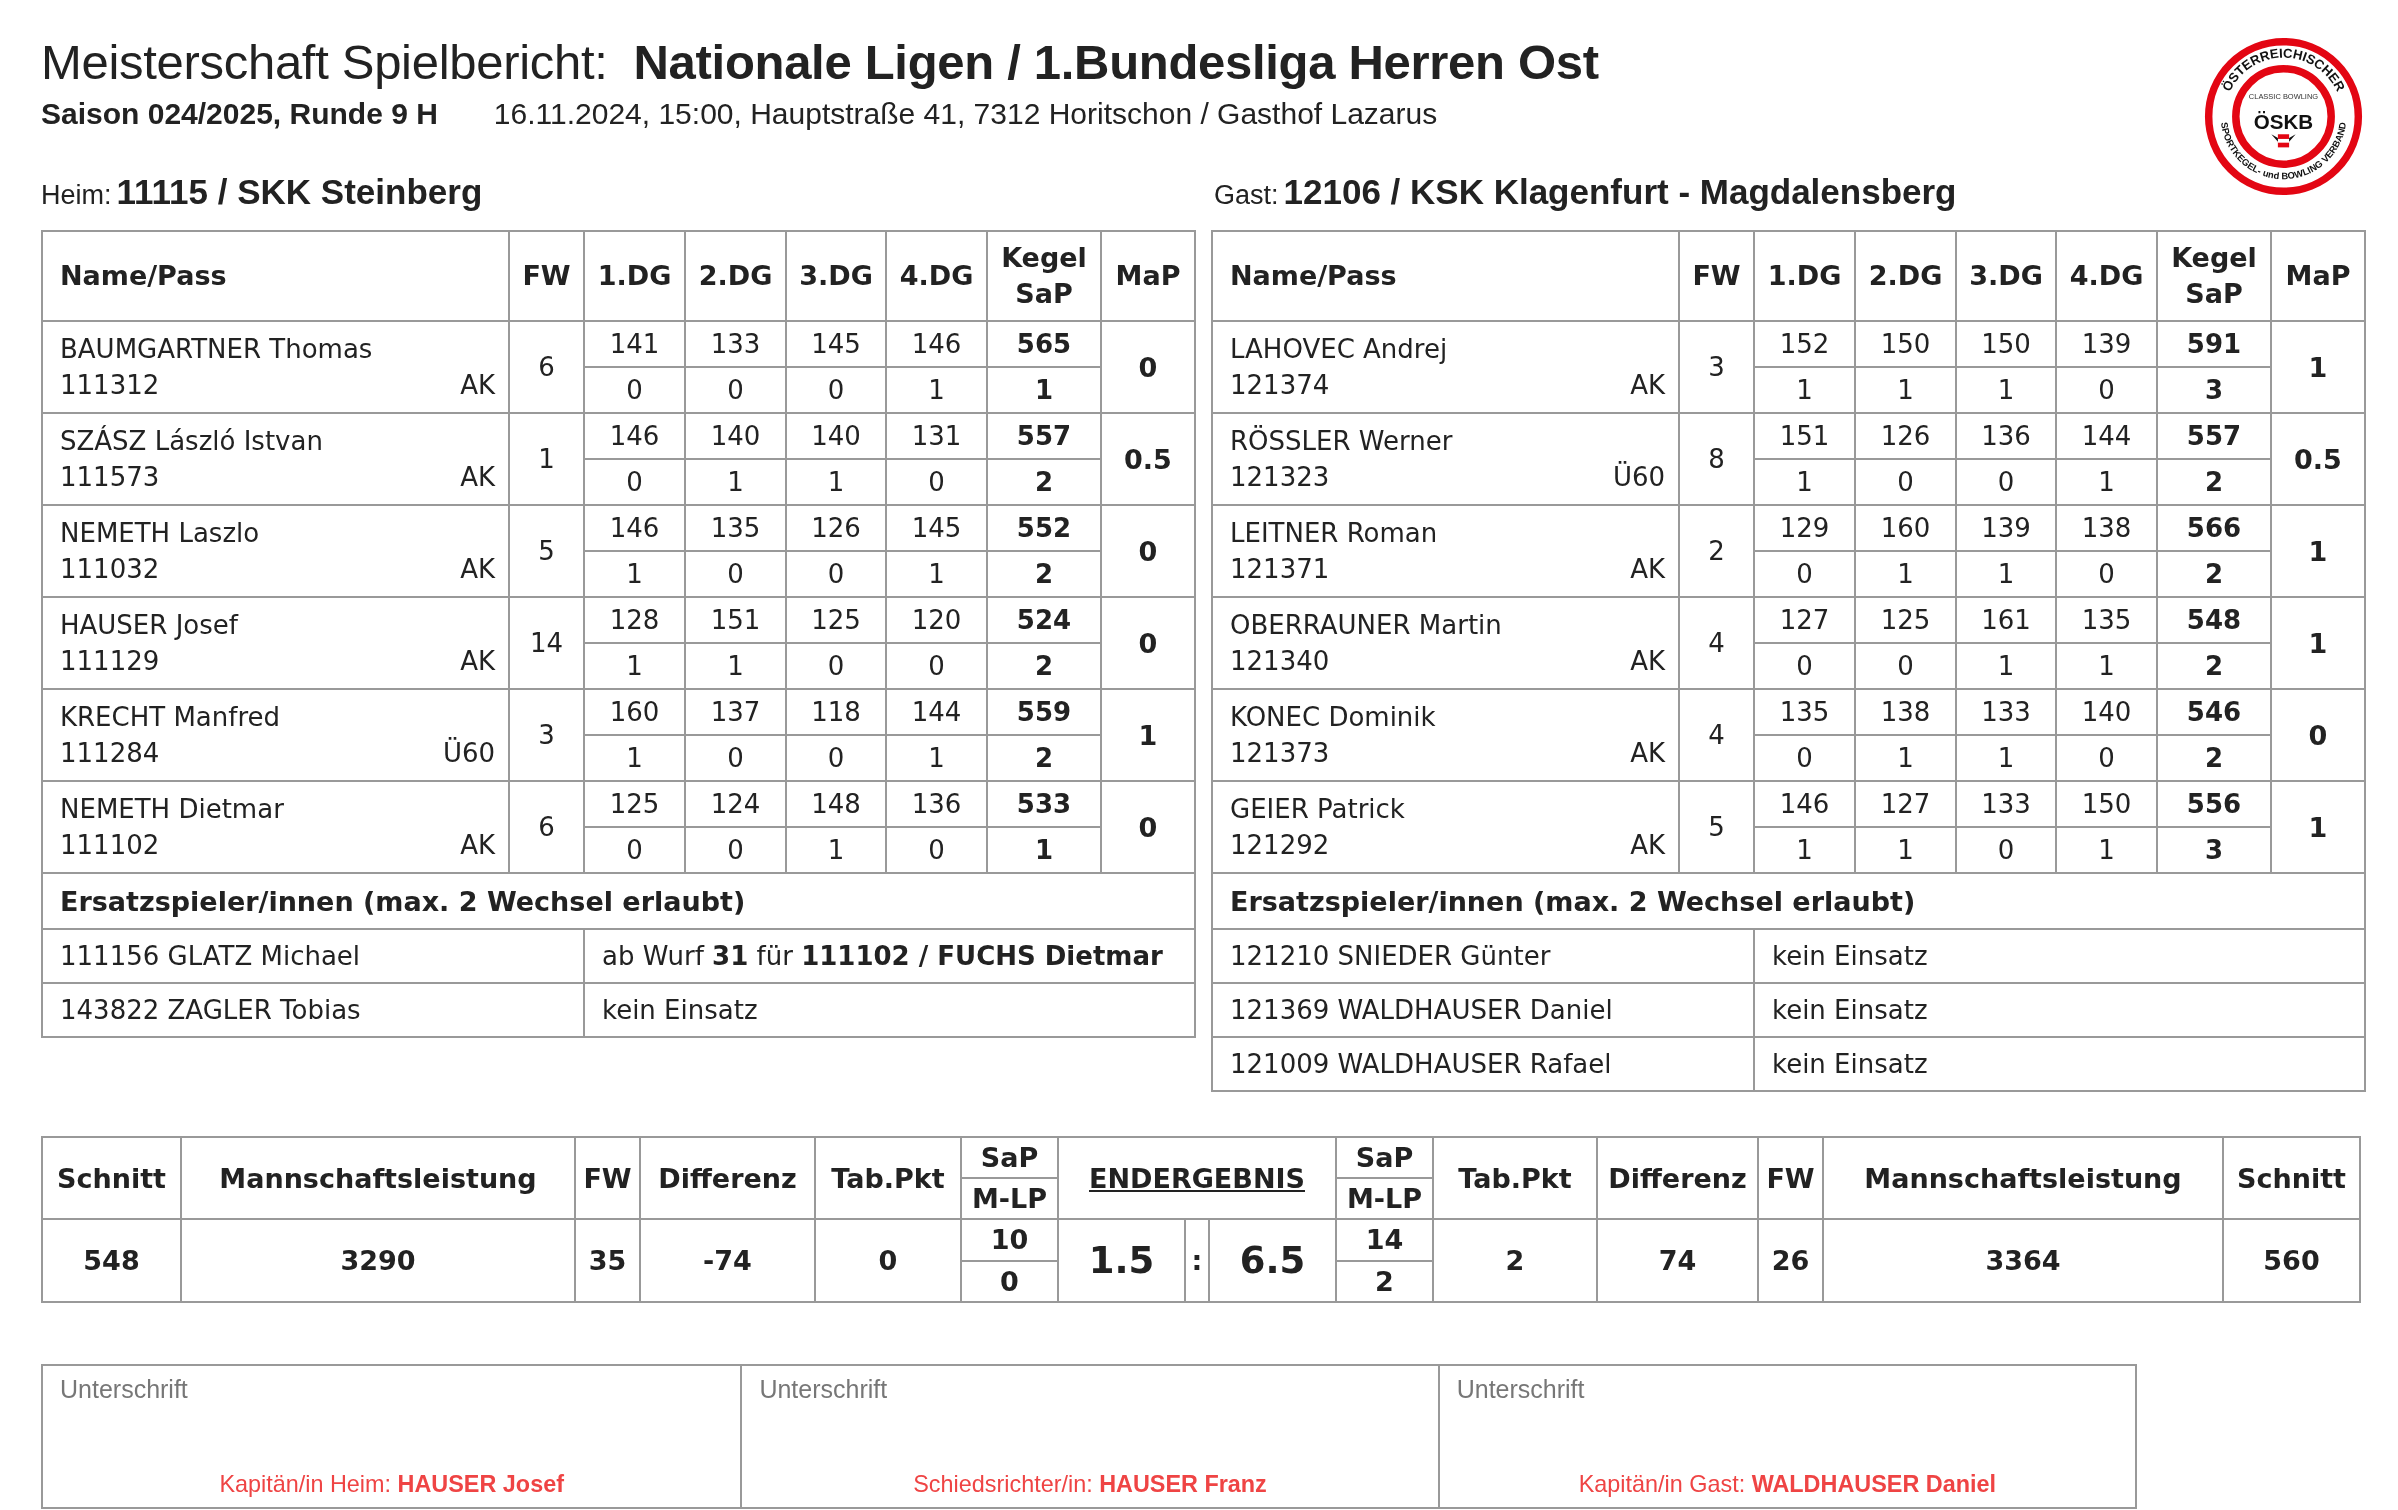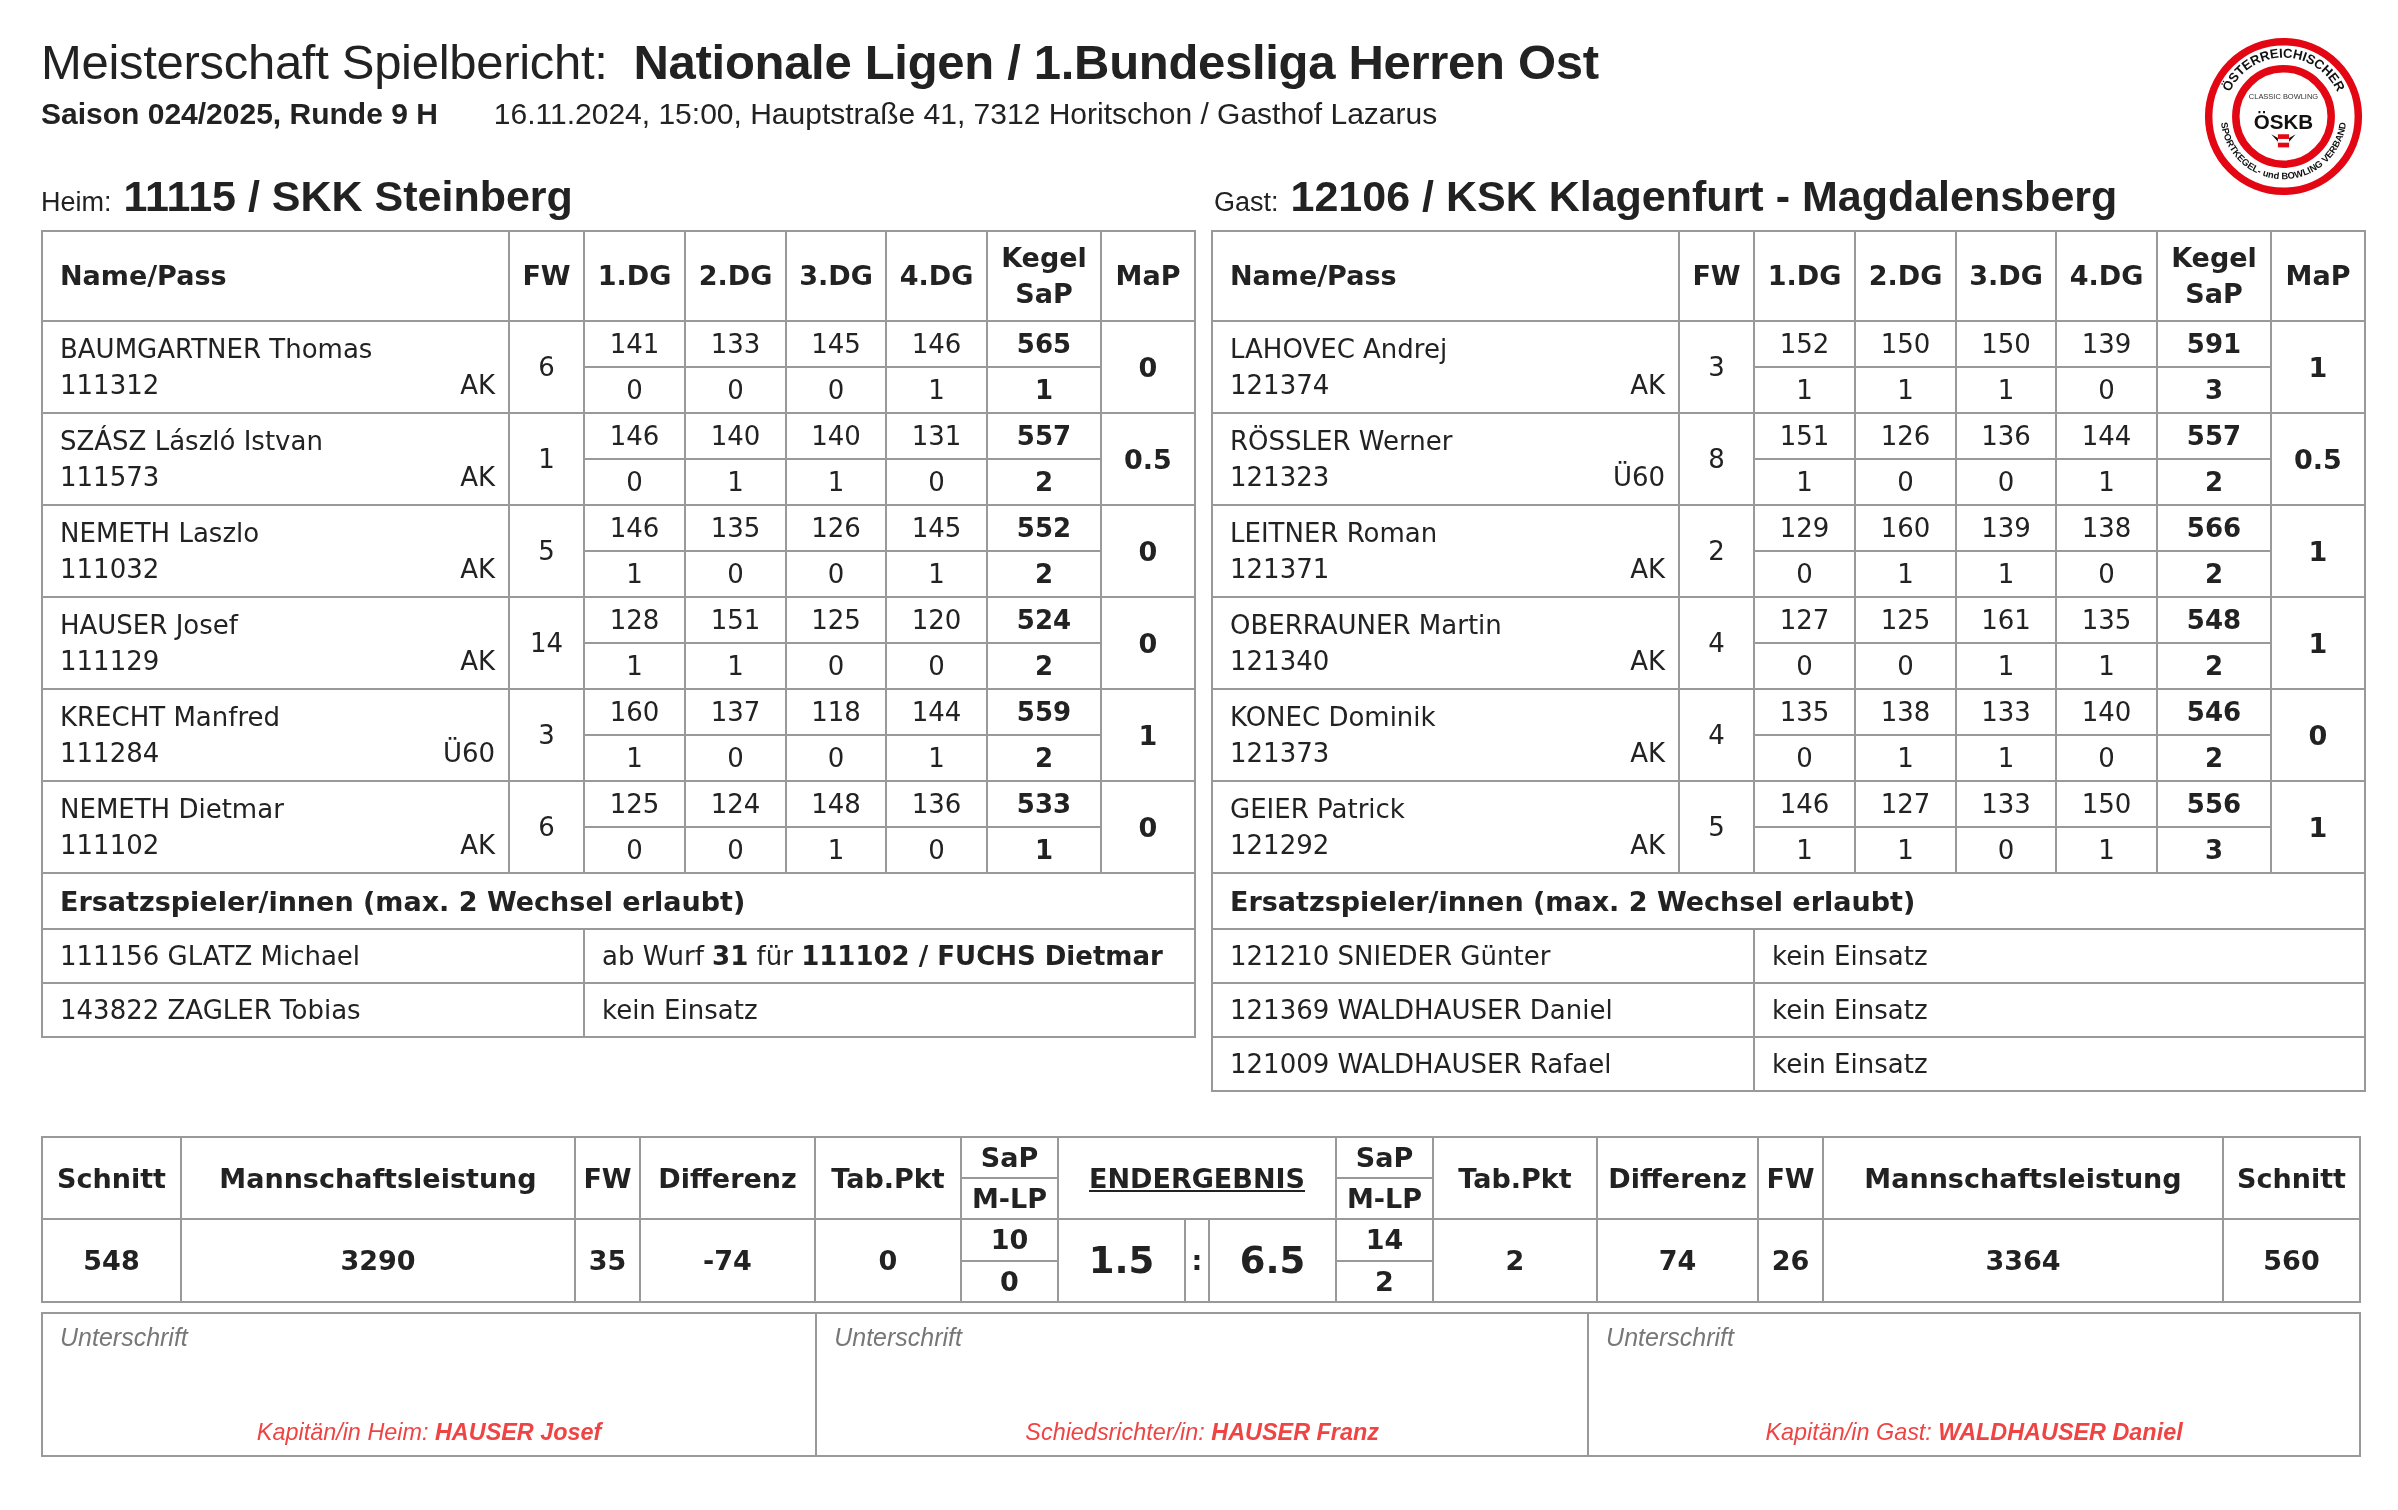--- a/index.html
+++ b/index.html
@@ -3,41 +3,41 @@
 <meta charset="utf-8">
 <style>
   html,body{margin:0;padding:0;background:#fff;}
   body{width:2399px;height:1510px;position:relative;overflow:hidden;font-family:"DejaVu Sans",sans-serif;color:#222;}
   .abs{position:absolute;}
   .title{left:41px;top:34px;font-family:"Liberation Sans",sans-serif;font-size:49px;white-space:nowrap;color:#222;letter-spacing:-0.3px;}
   .title b{font-weight:bold;margin-left:26px;}
   .subtitle{left:41px;top:97px;font-family:Liberation Sans, sans-serif;font-size:30px;white-space:nowrap;}
   .subtitle b{font-weight:bold;margin-right:56px;}
   .team{top:172px;font-family:"Liberation Sans",sans-serif;font-size:27px;white-space:nowrap;}
-  .team b{font-size:43px;font-weight:bold;margin-left:12px;}
+  .team b{font-size:35px;font-weight:bold;margin-left:5px;}
   .logo{left:2204px;top:37px;width:159px;height:159px;}
   table{border-collapse:collapse;table-layout:fixed;}
   td,th{border:2.8px solid #999;padding:0;font-family:"DejaVu Sans",sans-serif;}
   .ptable{position:absolute;top:230px;}
   .ptable th{font-weight:bold;font-size:27px;height:88px;text-align:center;line-height:36px;}
   .ptable th.nm{text-align:left;padding-left:17px;margin-top:16px;}
   .ptable td{font-size:26px;text-align:center;height:44px;}
   .ptable td.name{text-align:left;padding:0 13px 0 17px;vertical-align:top;position:relative;}
   .ptable td.name .n1{display:block;margin-top:9.4px;line-height:36px;}
   .ptable td.name .n2{display:flex;justify-content:space-between;line-height:37px;}
   .ptable td.b{font-weight:bold;}
   .ptable td.map{font-weight:bold;font-size:27px;}
   .ptable td.sub-h{text-align:left;font-weight:bold;padding-left:17px;height:54px;font-size:27px;}
   .ptable td.sub-l{text-align:left;padding-left:17px;height:52px;}
   .summ{position:absolute;left:41px;top:1136px;width:2320px;}
   .summ th{font-size:27px;font-weight:bold;height:39px;text-align:center;}
   .summ td{font-size:27px;font-weight:bold;text-align:center;height:39px;}
   .summ td.big{font-size:37px;}
   .summ .eg{text-decoration:underline;margin-left:32px;}
-  .sig{position:absolute;left:41px;top:1312px;width:2320px;height:145px;font-style:italic;}
+  .sig{position:absolute;left:41px;top:1364px;width:2096px;height:145px;}
   .sig td{height:141px;vertical-align:top;position:relative;font-family:"Liberation Sans",sans-serif;}
   .sig .lab{position:absolute;left:17px;top:9.4px;font-size:25px;color:#777;}
   .sig .cap{position:absolute;left:0;right:0;bottom:9.4px;text-align:center;font-size:23.4px;color:#ef4444;}
   .sig .cap b{font-weight:bold;}
 </style>
 </head>
 <body>
 
 <div class="abs title">
   <span>Meisterschaft Spielbericht:</span><b>Nationale Ligen / 1.Bundesliga Herren Ost</b>

